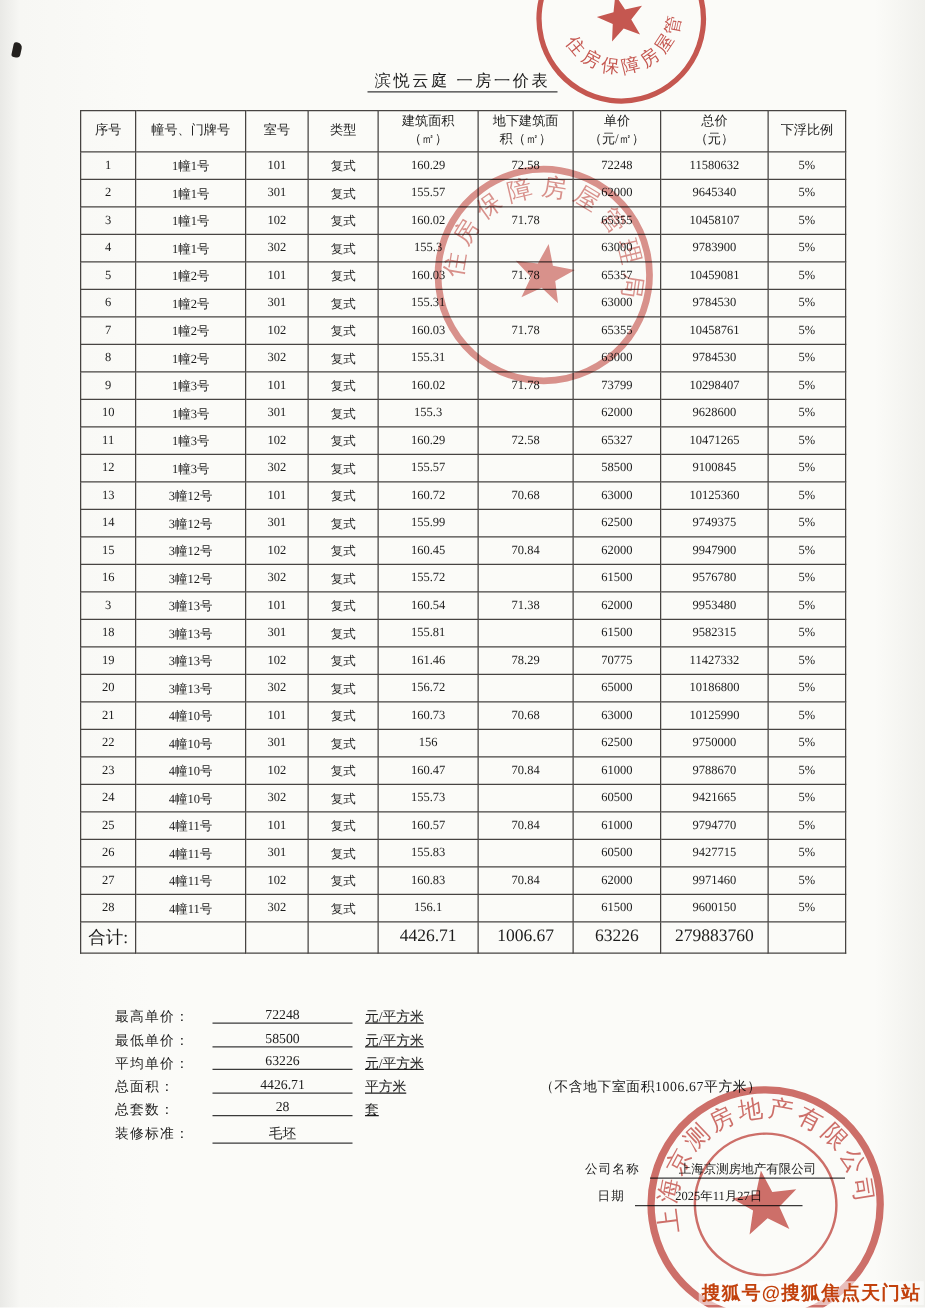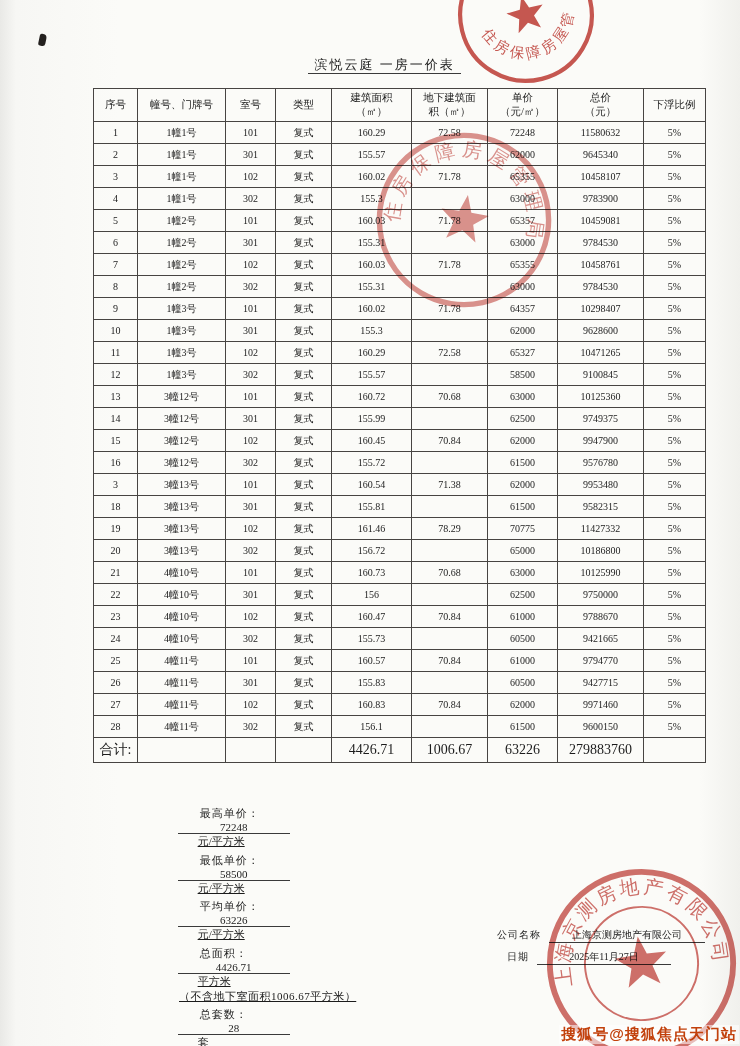--- a/index.html
+++ b/index.html
@@ -2,42 +2,42 @@
 <html><head>
 <meta charset="utf-8">
 <style>
   html,body { margin:0; padding:0; }
   body {
     width:740px; height:1046px; position:relative; overflow:hidden;
     background: linear-gradient(90deg,#e9e9e6 0px,#f7f7f4 16px,#fbfbf8 120px,#fbfbf8 700px,#f0f0ec 740px);
     font-family:"Liberation Serif","DejaVu Serif",serif;
     color:#1c1c1c;
   }
-  .page { position:absolute; inset:0;margin-left:29px; }
+  .page { position:absolute; inset:0; }
 
   .ink-mark { position:absolute; left:10px; top:34px; width:7px; height:12px;
     background:#23201e; border-radius:2px 4px 3px 2px; transform:rotate(12deg); }
 
   .title-wrap { position:absolute; top:56px; left:0; width:100%; text-align:center; font-size:13px; }
   .title-wrap span { border-bottom:1px solid #3a3a3a; padding:0 6px 1px; letter-spacing:2px; }
 
   table.price { position:absolute; top:88px; left:64px; width:612px;
     border-collapse:collapse; table-layout:fixed; font-size:10px; }
   .price th,.price td { border:1px solid #474442; text-align:center;
     padding:3px 1px; height:15px; font-weight:normal; overflow:hidden; }
   .price th { white-space:pre-line; line-height:1.35; padding:2px 1px; font-size:10.5px; }
   .price tr.total-row td { height:17px; font-size:14px; }
 
   .summary { position:absolute; left:92px; top:806px; font-size:11px; }
-  .summary-row { display:flex; align-items:center; margin-bottom:3.5px;flex-direction:column; }
+  .summary-row { display:flex; align-items:flex-start; margin-bottom:3.5px; }
   .s-label { width:78px; letter-spacing:1px; }
   .s-value { display:inline-block; width:112px; text-align:center;
     border-bottom:1px solid #3a3a3a; margin-right:10px; }
   .s-unit  { width:82px;text-decoration:underline; }
-  .s-note  { margin-left:58px; letter-spacing:0.5px;text-decoration:underline; }
+  .s-note  { margin-left:58px; letter-spacing:0.5px; }
 
   .footer { position:absolute; left:468px; top:928px; font-size:10px; }
   .f-row { display:flex; align-items:baseline; margin-bottom:7px; }
   .f-label { margin-right:8px; letter-spacing:1px; }
   .f-value { border-bottom:1px solid #3a3a3a; padding:0 8px; min-width:140px; text-align:center; }
   .f-row.date .f-label { margin-left:10px; }
   .f-row.date .f-value { min-width:118px; }
 
   .stamp { position:absolute; pointer-events:none; mix-blend-mode:multiply; }
   .stamp svg { width:100%; height:100%; display:block; }
@@ -179,21 +179,21 @@
           <td>9784530</td>
           <td>5%</td>
         </tr>
         <tr>
           <td>9</td>
           <td>1幢3号</td>
           <td>101</td>
           <td>复式</td>
           <td>160.02</td>
           <td>71.78</td>
-          <td>64357</td>
+          <td>73799</td>
           <td>10298407</td>
           <td>5%</td>
         </tr>
         <tr>
           <td>10</td>
           <td>1幢3号</td>
           <td>301</td>
           <td>复式</td>
           <td>155.3</td>
           <td></td>

